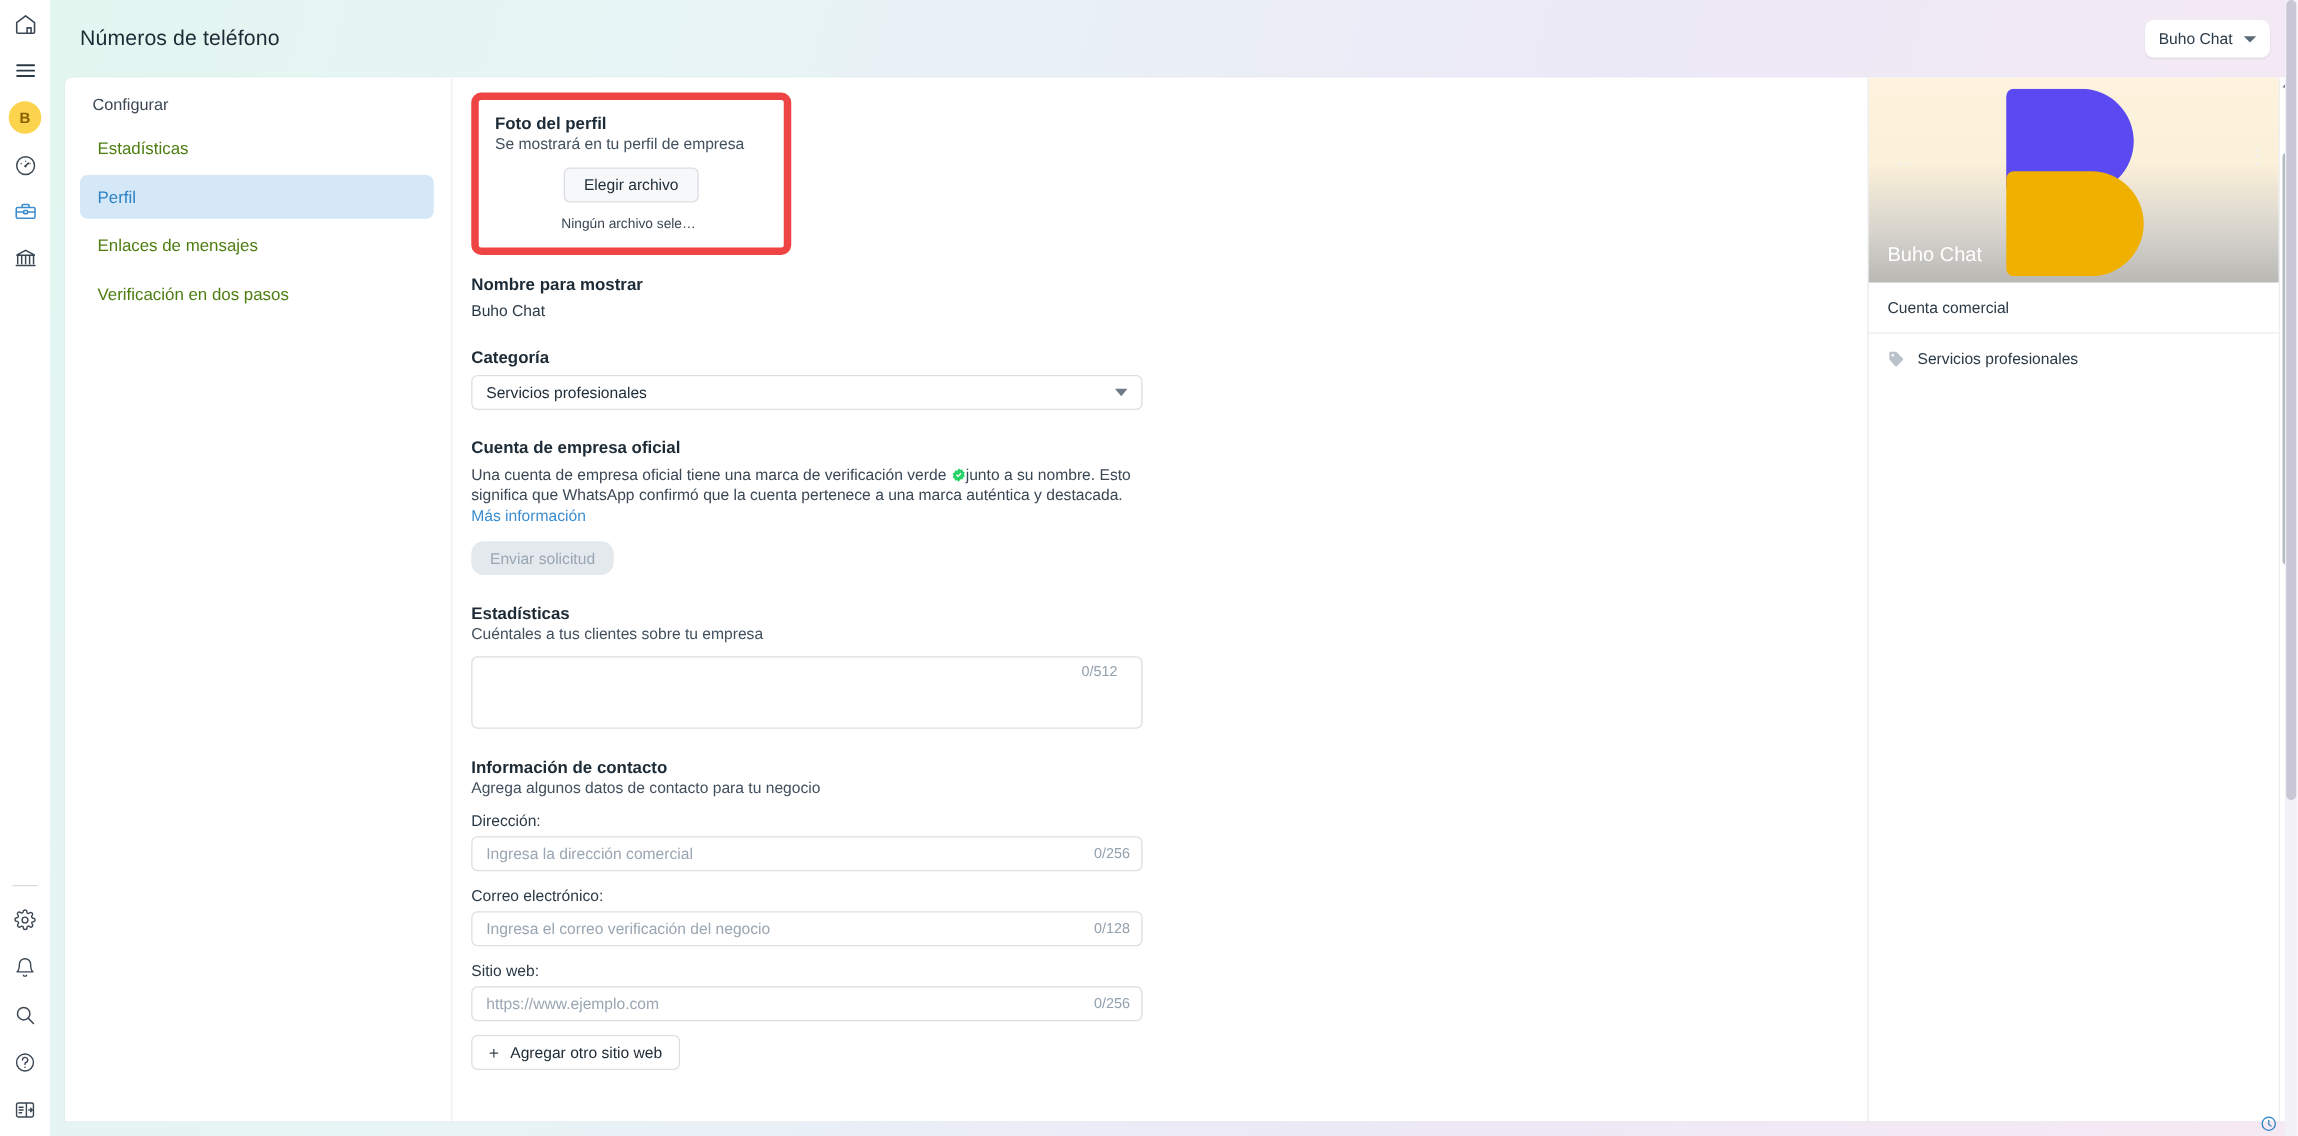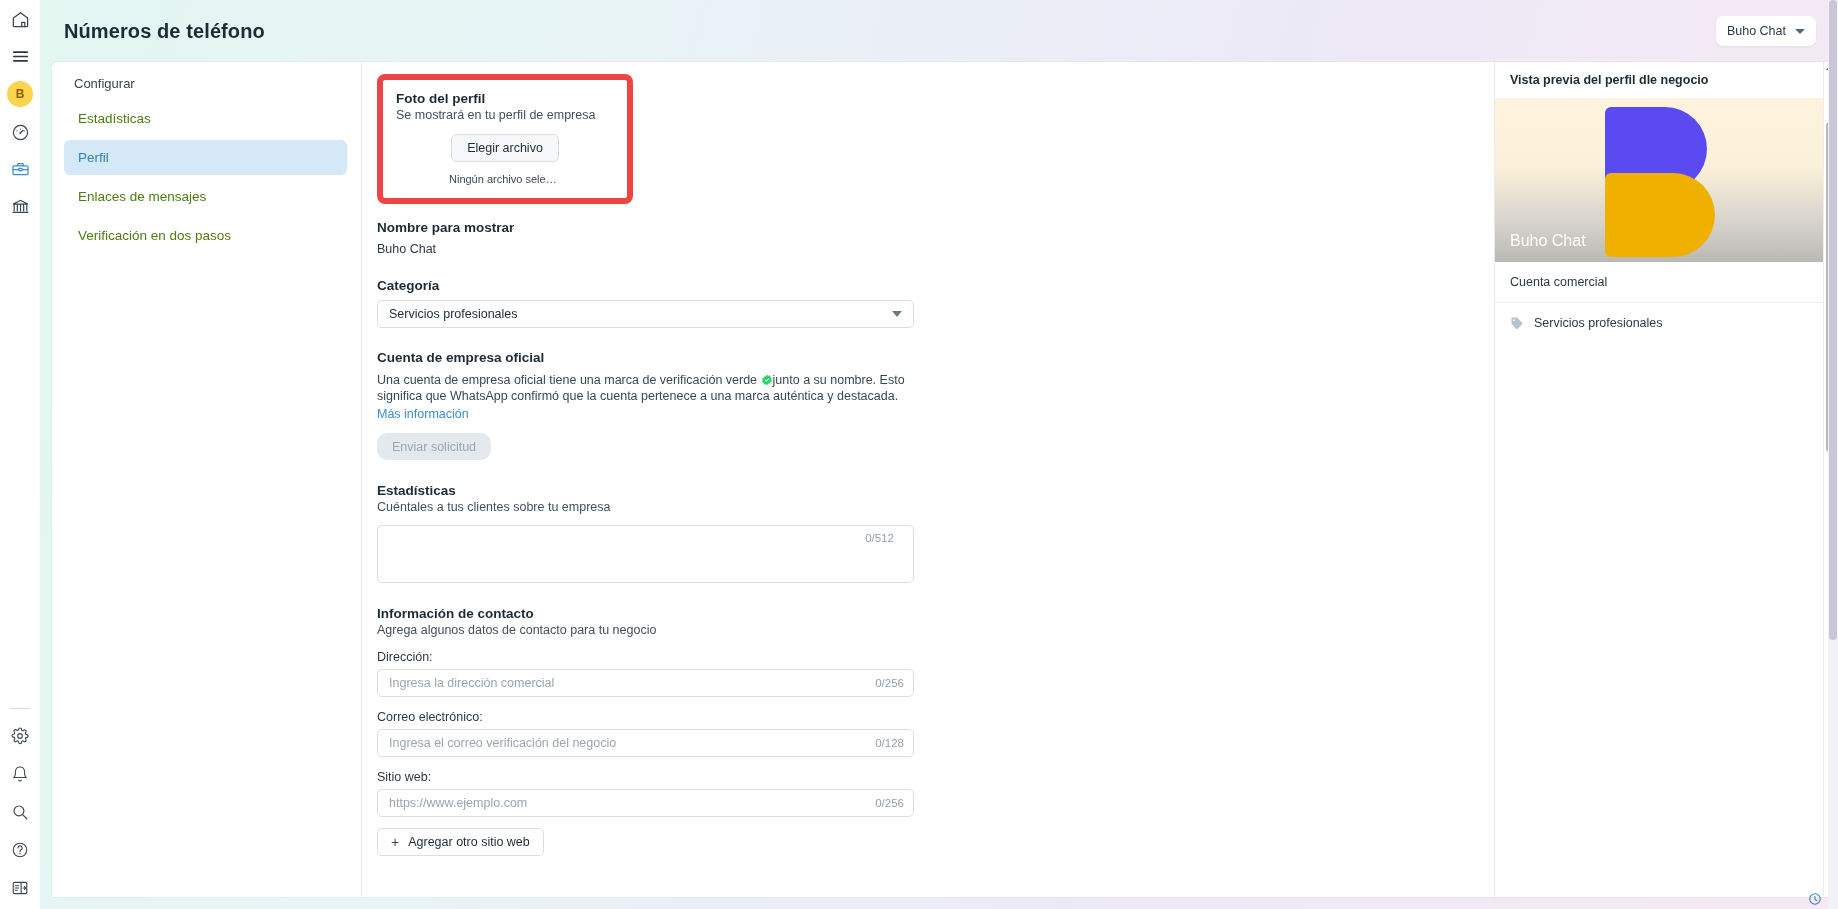--- a/index.html
+++ b/index.html
@@ -62,22 +62,22 @@
 
   .topbar {
     height: 62px;
     flex: 0 0 62px;
     display: flex;
     align-items: center;
     justify-content: space-between;
     padding: 0 22px 0 24px;
   }
   .page-title {
-    font-size: 20px;
-    font-weight: bold;
+    font-size: 17px;
+    font-weight: normal;
     color: #1d2b36;
     letter-spacing: 0.1px;
     text-align: center;
   }
   .account-chip {
     background: #ffffff;
     border-radius: 7px;
     height: 30px;
     padding: 0 11px;
     display: flex;
@@ -612,21 +612,20 @@
               <button class="btn-add">
                 <span class="plus">+</span>
                 <span>Agregar otro sitio web</span>
               </button>
             </div>
 
           </div>
         </div>
 
         <div class="preview">
-          <div class="preview-head">Vista previa del perfil dle negocio</div>
 
           <div class="preview-hero">
             <svg class="hero-logo" viewBox="0 0 124 150">
               <path fill="#5b49f2" d="M2 6 A6 6 0 0 1 8 0 H62 A42 42 0 0 1 62 84 H8 A6 6 0 0 1 2 78 Z"></path>
               <path fill="#f0b000" d="M2 72 A6 6 0 0 1 8 66 H70 A42 42 0 0 1 70 150 H8 A6 6 0 0 1 2 144 Z"></path>
             </svg>
             <div class="hero-back">←</div>
             <div class="hero-dots">
                 <i></i>
                 <i></i>

